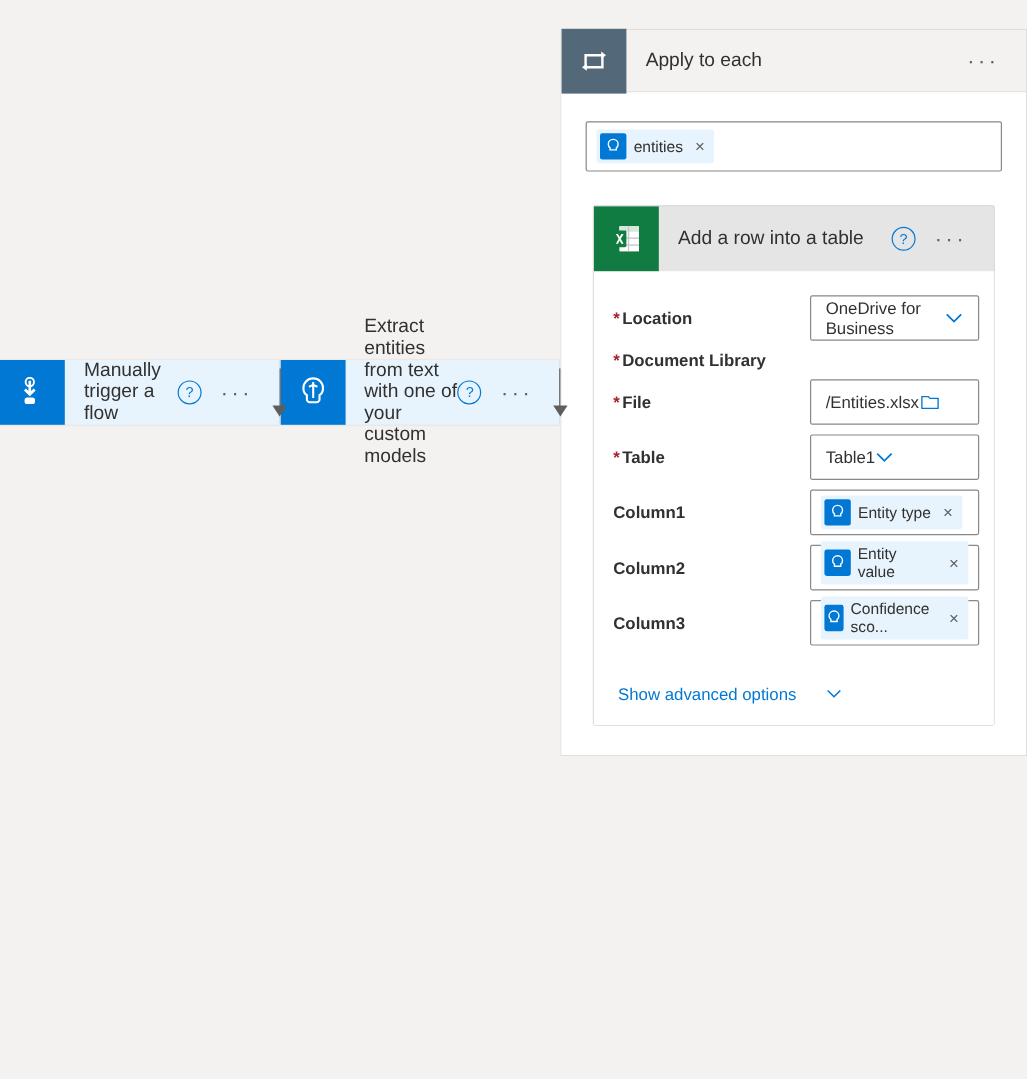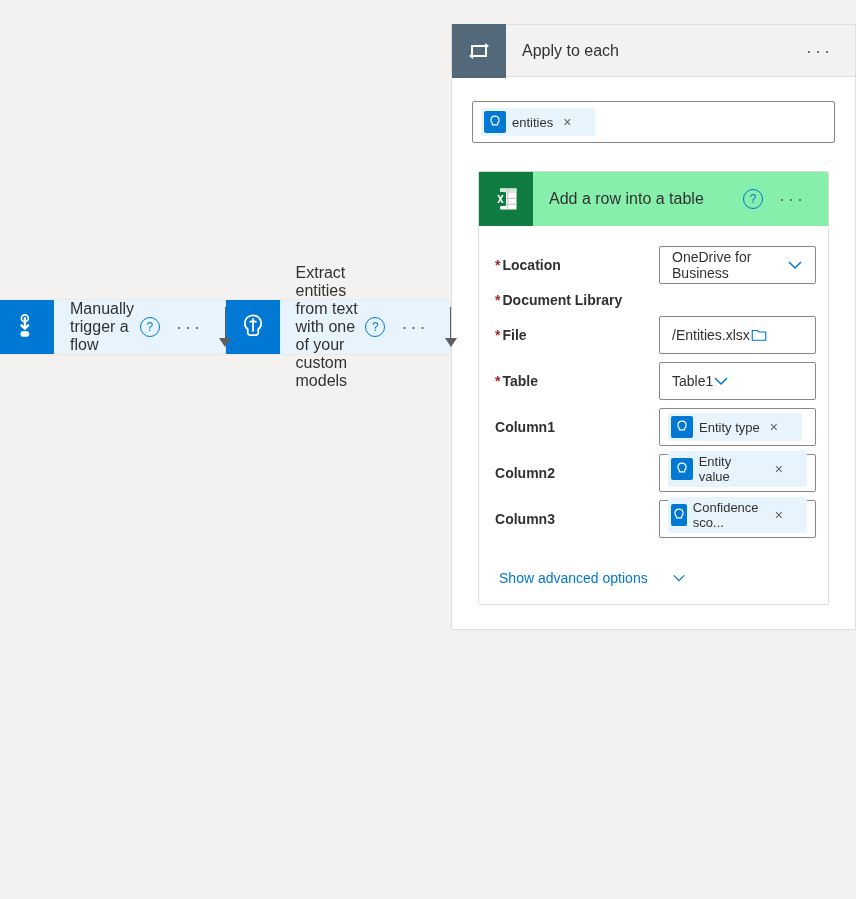--- a/index.html
+++ b/index.html
@@ -17,21 +17,21 @@
   
   .action-card {
     width: 756px;
     display: flex;
     align-items: center;
     height: 54px;
     border-radius: 2px 2px 0 0;
     box-shadow: 0 0 2px rgba(0,0,0,0.12);
   }
   .action-card.blue { background: #e8f4fd; }
-  .action-card.green { background: #86efac; }
+  .action-card.green { background: #e5e5e5; }
 
   .action-icon {
     width: 54px; height: 54px;
     display: flex; align-items: center; justify-content: center;
     flex-shrink: 0;
   }
   .action-icon.blue-bg { background: #0078d4; }
   .action-icon.slate-bg { background: #536878; }
   .action-icon.excel-bg { background: #107c41; }
 
@@ -106,21 +106,21 @@
     border: 1px solid #8a8886;
     border-radius: 2px;
     padding: 6px 8px;
     display: flex; align-items: center;
     min-height: 36px;
   }
   .token {
     display: inline-flex; align-items: center;
     background: #e8f4fd;
     border-radius: 2px;
-    padding: 3px 24px 3px 3px;
+    padding: 3px 8px 3px 3px;
     gap: 6px;
     font-size: 13px;
   }
   .token .token-ic {
     width: 22px; height: 22px;
     background: #0078d4;
     border-radius: 2px;
     display: flex; align-items: center; justify-content: center;
   }
   .token-remove {

